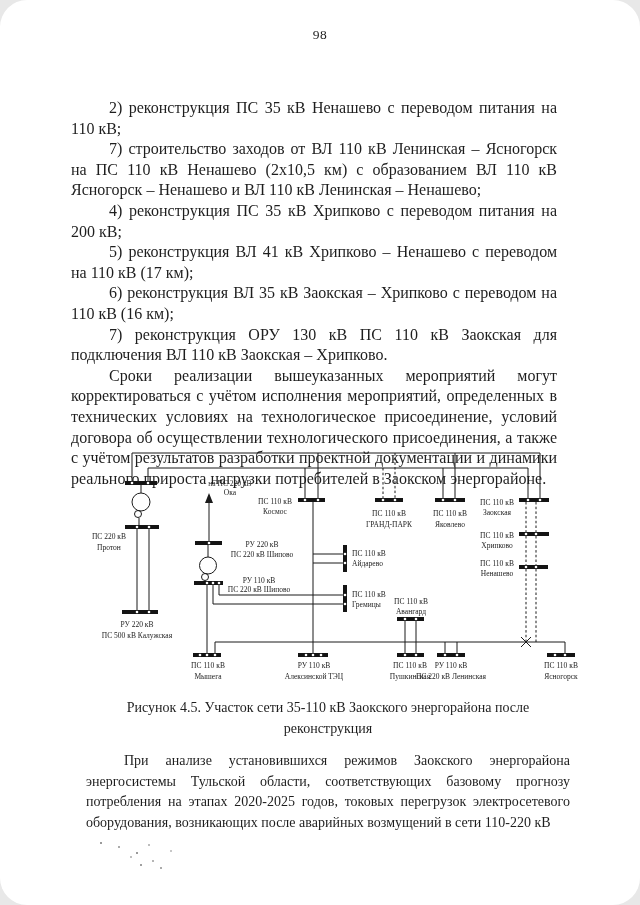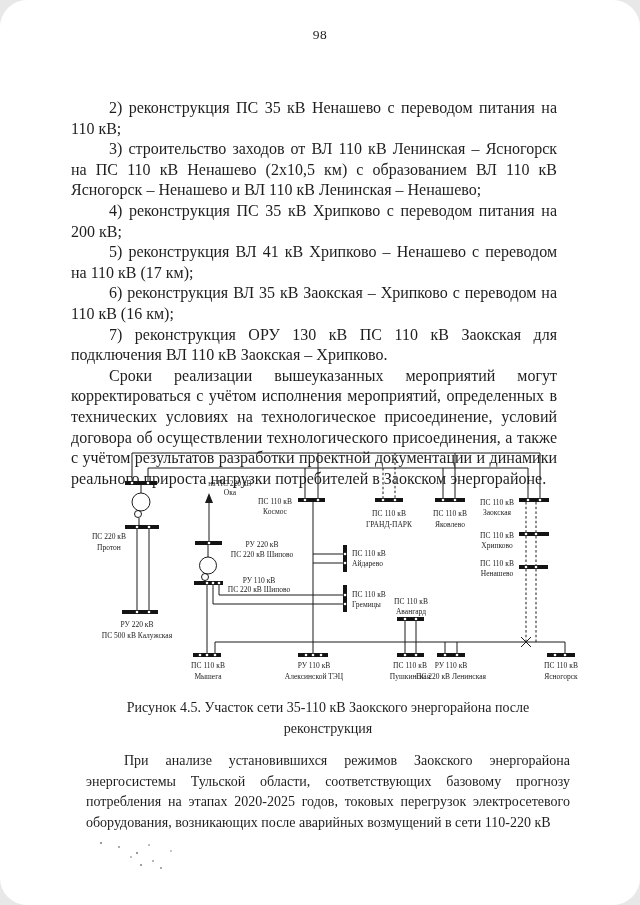--- a/index.html
+++ b/index.html
@@ -30,21 +30,21 @@
 </style>
 </head>
 <body>
 
 <div id="page">
 
   <div class="pageno">98</div>
 
   <div class="bodytext">
     <p>2) реконструкция ПС 35 кВ Ненашево с переводом питания на 110 кВ;</p>
-    <p>3) строительство заходов от ВЛ 110 кВ Ленинская – Ясногорск на ПС 110 кВ Ненашево (2х10,5 км) с образованием ВЛ 110 кВ Ясногорск – Ненашево и ВЛ 110 кВ Ленинская – Ненашево;</p>
+    <p>7) строительство заходов от ВЛ 110 кВ Ленинская – Ясногорск на ПС 110 кВ Ненашево (2х10,5 км) с образованием ВЛ 110 кВ Ясногорск – Ненашево и ВЛ 110 кВ Ленинская – Ненашево;</p>
     <p>4) реконструкция ПС 35 кВ Хрипково с переводом питания на 200 кВ;</p>
     <p>5) реконструкция ВЛ 41 кВ Хрипково – Ненашево с переводом на 110 кВ (17 км);</p>
     <p>6) реконструкция ВЛ 35 кВ Заокская – Хрипково с переводом на 110 кВ (16 км);</p>
     <p>7) реконструкция ОРУ 130 кВ ПС 110 кВ Заокская для подключения ВЛ 110 кВ Заокская – Хрипково.</p>
     <p>Сроки реализации вышеуказанных мероприятий могут корректироваться с учётом исполнения мероприятий, определенных в технических условиях на технологическое присоединение, условий договора об осуществлении технологического присоединения, а также с учётом результатов разработки проектной документации и динамики реального прироста нагрузки потребителей в Заокском энергорайоне.</p>
   </div>
 
   <div class="figure">
     <svg width="500" height="245" viewBox="0 0 500 245">
 

